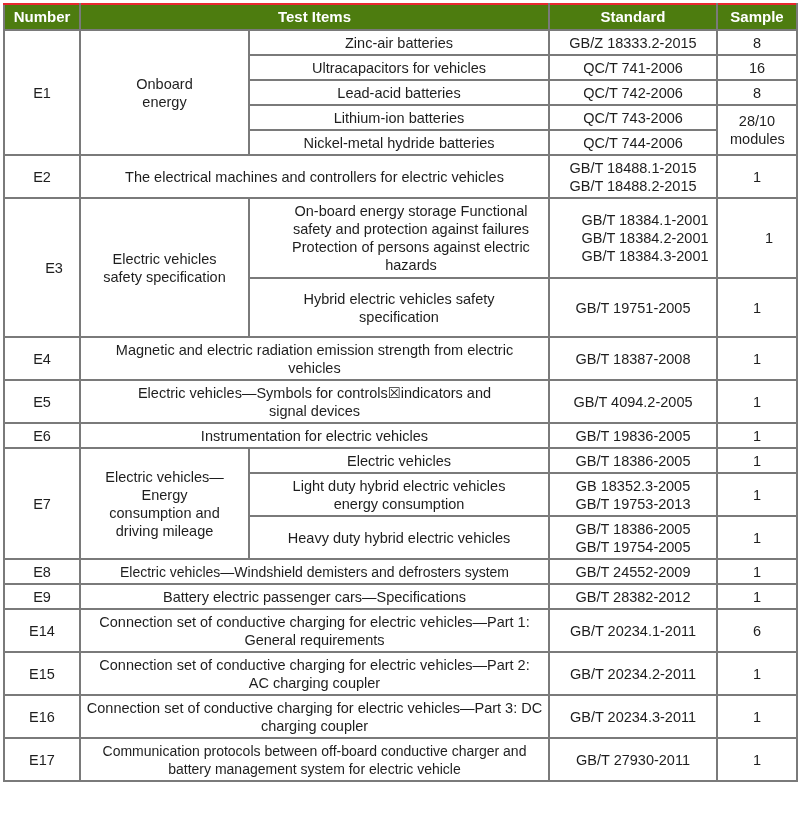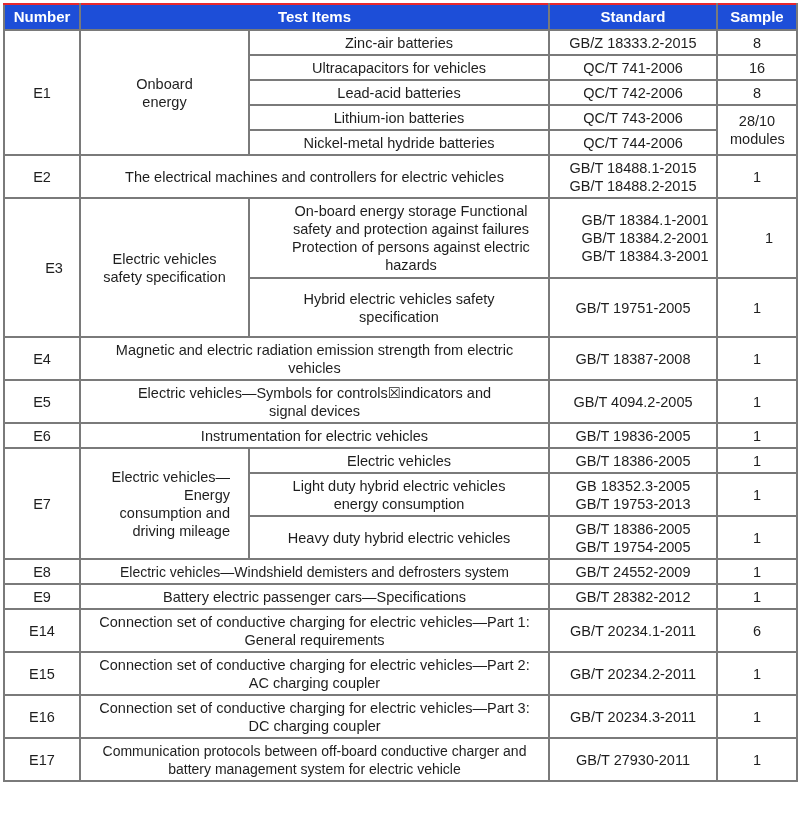--- a/index.html
+++ b/index.html
@@ -15,21 +15,21 @@
   }
   table.std th, table.std td {
     border: 2px solid #7a7a7a;
     text-align: center;
     vertical-align: middle;
     padding: 0 4px;
     line-height: 18px;
     overflow: hidden;
   }
   table.std thead th {
-    background: #1d4ed8;
+    background: #4d7c0f;
     color: #ffffff;
     font-weight: bold;
     font-size: 15px;
     height: 24px;
     border-color: #7a7a7a;
     border-top-color: #e8282f;
     margin-top: 34px;
   }
   thead th.first { border-left-color: #e8282f; }
   thead th.last  { border-right-color: #e8282f; }
@@ -130,21 +130,21 @@
 
     <tr class="h27">
       <td>E6</td>
       <td colspan="2">Instrumentation for electric vehicles</td>
       <td>GB/T 19836-2005</td>
       <td>1</td>
     </tr>
 
     <tr class="h27">
       <td rowspan="3">E7</td>
-      <td rowspan="3" style="padding:0 18px;text-align:right;">Electric vehicles—Energy consumption and driving mileage</td>
+      <td rowspan="3" style="padding:0 18px;">Electric vehicles—Energy consumption and driving mileage</td>
       <td>Electric vehicles</td>
       <td>GB/T 18386-2005</td>
       <td>1</td>
     </tr>
     <tr class="h45">
       <td style="padding:0 20px;margin-top:48px;">Light duty hybrid electric vehicles energy consumption</td>
       <td>
         <span class="mline">GB 18352.3-2005</span>
         <span class="mline">GB/T 19753-2013</span>
       </td>
@@ -182,21 +182,21 @@
 
     <tr class="h45">
       <td>E15</td>
       <td colspan="2" style="padding:0 12px;">Connection set of conductive charging for electric vehicles—Part 2: AC charging coupler</td>
       <td>GB/T 20234.2-2011</td>
       <td>1</td>
     </tr>
 
     <tr class="h45">
       <td>E16</td>
-      <td colspan="2" style="padding:0 12px;">Connection set of conductive charging for electric vehicles—Part 3: DC charging coupler</td>
+      <td colspan="2" style="padding:0 0;">Connection set of conductive charging for electric vehicles—Part 3: DC charging coupler</td>
       <td>GB/T 20234.3-2011</td>
       <td>1</td>
     </tr>
 
     <tr class="h45">
       <td>E17</td>
       <td colspan="2" style="padding:0 8px; font-size:14px;">Communication protocols between off-board conductive charger and battery management system for electric vehicle</td>
       <td>GB/T 27930-2011</td>
       <td>1</td>
     </tr>

